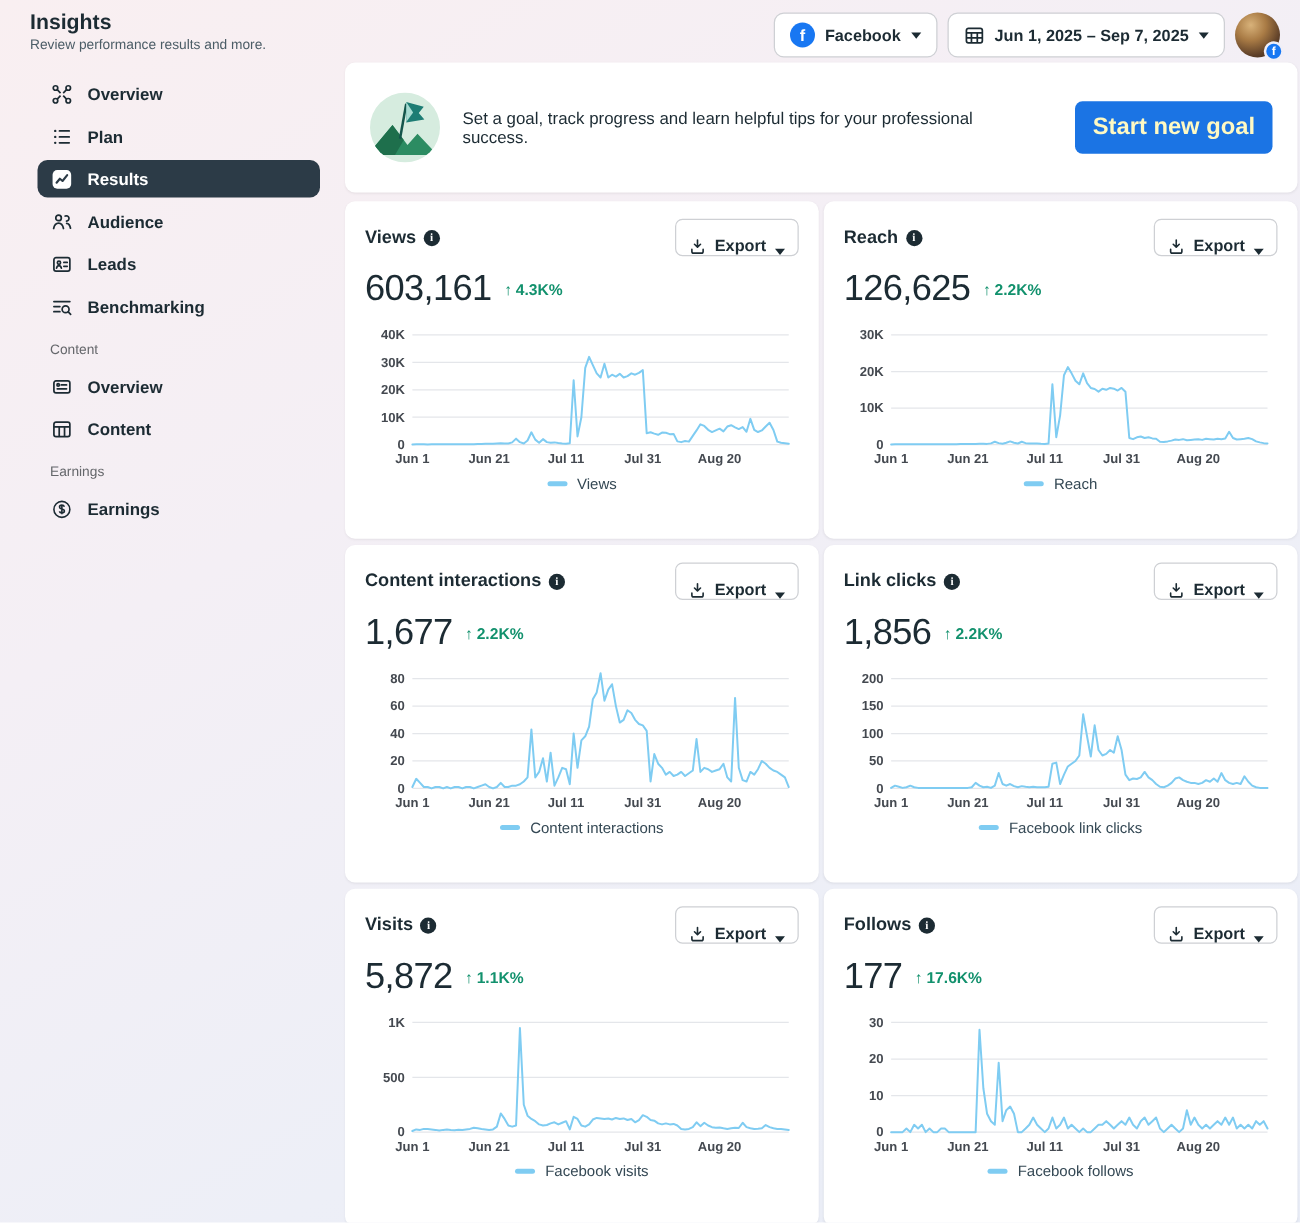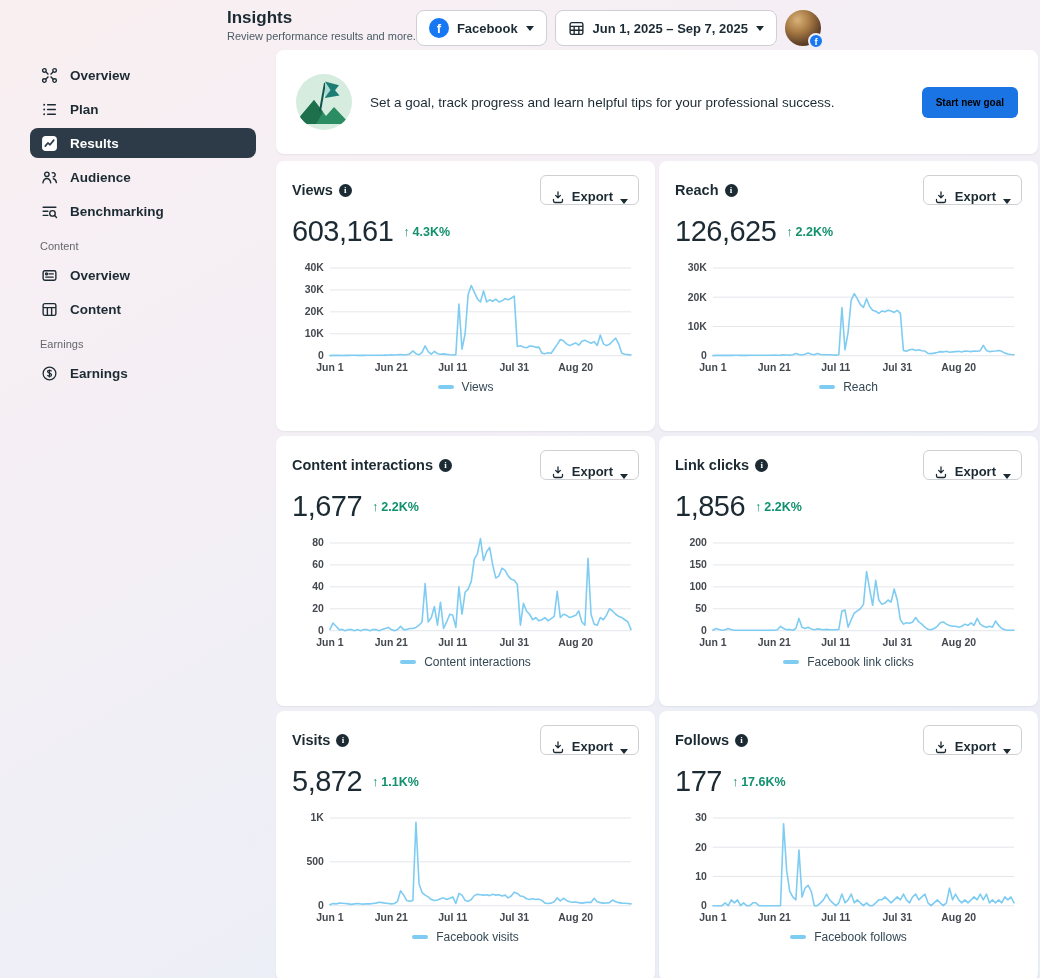--- a/index.html
+++ b/index.html
@@ -3,21 +3,21 @@
 <meta charset="utf-8">
 <style>
   * { box-sizing: border-box; }
   html,body { margin:0; padding:0; }
   body {
     width:1040px; height:978px; overflow:hidden;
     font-family:"Liberation Sans", sans-serif; color:#1c2b33;
     background:linear-gradient(150deg,#f9eff1 0%,#f4eff5 35%,#edeff7 70%,#e9edf7 100%);
   }
   
-  .top { display:flex; justify-content:center; align-items:flex-start; padding:8px 16px 2px 24px; }
+  .top { display:flex; justify-content:space-between; align-items:flex-start; padding:8px 16px 2px 24px; }
   .page-title { margin:0; font-size:17px; font-weight:700; }
   .page-subtitle { margin:2px 0 0; font-size:11px; color:#4b5c66; }
   .head-right { display:flex; align-items:center; gap:8px; padding-top:2px; }
   .selector-btn {
     display:flex; align-items:center; gap:8px; background:#fff; border:1px solid #ced0d4;
     border-radius:8px; height:36px; padding:0 12px; font-size:13px; font-weight:700;
     color:#1c2b33; font-family:inherit; cursor:pointer;
   }
   .fb-circle { width:20px; height:20px; border-radius:50%; background:#1877f2; color:#fff;
     display:flex; align-items:center; justify-content:center; font-weight:700; font-size:13px; }
@@ -36,22 +36,22 @@
   .nav-item.selected { background:#2c3b47; color:#fff; }
   .nav-icon { width:18px; height:18px; flex:none; display:flex; align-items:center; justify-content:center; }
   .nav-icon svg { width:17px; height:17px; }
   .nav-section { font-size:11px; color:#65676b; font-weight:400; margin:14px 0 8px 10px; }
   
   .main { flex:1; padding:2px 2px 0 0; display:flex; flex-direction:column; gap:7px; }
   .banner { background:#fff; border-radius:8px; display:flex; align-items:center; gap:18px;
     padding:16px 20px; height:104px; box-shadow:0 1px 2px rgba(0,0,0,.06); }
   .goal-illu { width:56px; height:56px; flex:none; }
   .banner-text { flex:1; font-size:13.5px; color:#1c2b33; }
-  .primary-btn { background:#1b74e4; color:#000000; border:none; border-radius:6px; font-weight:700;
-    font-size:10px; padding:10px 14px; font-family:inherit; cursor:pointer;margin-left:32px; }
+  .primary-btn { background:#1b74e4; color:#fef9c3; border:none; border-radius:6px; font-weight:700;
+    font-size:19px; padding:10px 14px; font-family:inherit; cursor:pointer;margin-left:32px; }
   .grid { display:grid; grid-template-columns:1fr 1fr; gap:5px 4px; grid-auto-rows:270px; }
   .card { background:#fff; border-radius:8px; padding:14px 16px; overflow:hidden; box-shadow:0 1px 2px rgba(0,0,0,.06); }
   .card-head { display:flex; justify-content:space-between; align-items:center; }
   .card-title { display:flex; align-items:center; gap:6px; font-size:14.5px; font-weight:700; margin:0; }
   .info-icon { width:13px; height:13px; border-radius:50%; background:#1c2b33; color:#fff; font-size:9px;
     font-weight:700; display:inline-flex; align-items:center; justify-content:center;
     font-family:"Liberation Serif", serif; cursor:pointer; }
   .export-btn { display:flex; align-items:flex-end; gap:7px; background:#fff; border:1px solid #ced0d4;
     border-radius:6px; height:30px; padding:0 10px; font-size:13px; font-weight:700; color:#1c2b33;
     font-family:inherit; cursor:pointer; }
@@ -138,20 +138,31 @@
             <path d="M1.8 13c.5-2.6 2-4 3.7-4s3.2 1.4 3.7 4"></path>
             <path d="M10.5 3.6a2 2 0 1 1 1 3.8"></path>
             <path d="M11.6 9.2c1.5.2 2.5 1.5 2.9 3.6"></path>
           </svg>
       </span>
       <span class="nav-label">Audience</span>
     </div>
     <div class="nav-item">
       <span class="nav-icon">
         <svg viewBox="0 0 16 16" fill="none" stroke="currentColor" stroke-width="1.3" stroke-linecap="round">
+            <rect x="2" y="3" width="12" height="10" rx="1.6"></rect>
+            <circle cx="5.8" cy="6.8" r="1.2"></circle>
+            <path d="M4 10.8c.3-1.2 1-1.8 1.8-1.8s1.5.6 1.8 1.8"></path>
+            <path d="M9.5 6.5H12M9.5 9.5h2.5"></path>
+          </svg>
+      </span>
+      <span class="nav-label">Leads</span>
+    </div>
+    <div class="nav-item">
+      <span class="nav-icon">
+        <svg viewBox="0 0 16 16" fill="none" stroke="currentColor" stroke-width="1.3" stroke-linecap="round">
             <path d="M2 4h12M2 7.8h4.5M2 11.6h4.5"></path>
             <circle cx="10.8" cy="9.8" r="2.6"></circle>
             <path d="M12.8 11.8l1.8 1.8"></path>
           </svg>
       </span>
       <span class="nav-label">Benchmarking</span>
     </div>
 
     <div class="nav-section">Content</div>
     <div class="nav-item">

